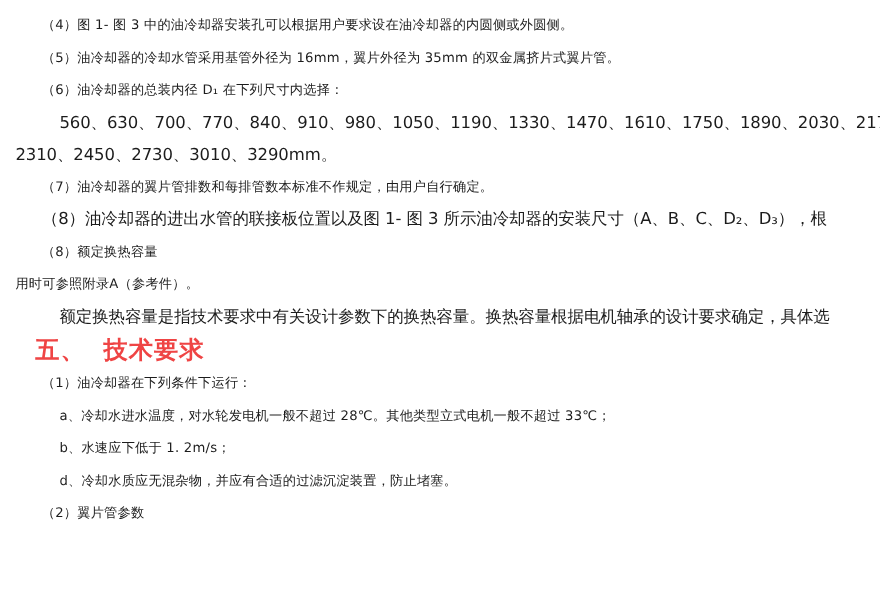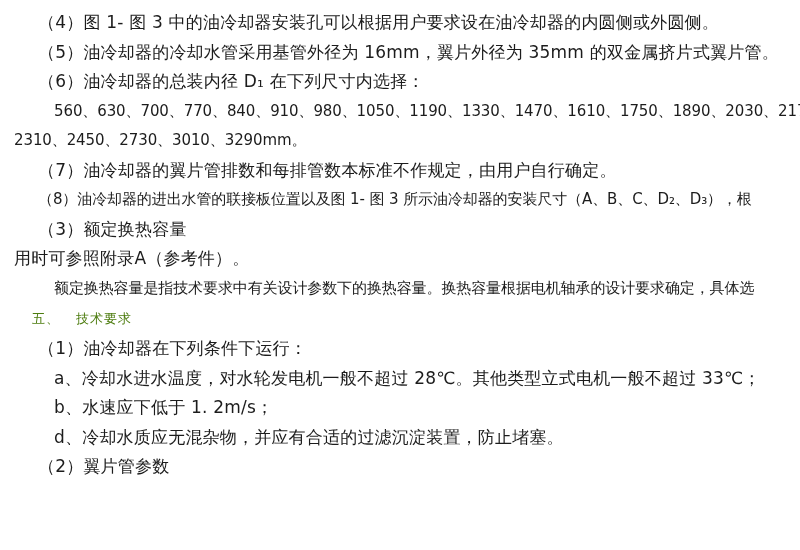--- a/index.html
+++ b/index.html
@@ -15,42 +15,42 @@
     overflow: hidden;
   }
   .page {
     position: relative;
     width: 800px;
     height: 550px;
     padding: 8px 18px 0 14px;
     box-sizing: border-box;
   }
   .line {
-    font-size: 17px;
+    font-size: 12px;
     line-height: 29.5px;
     letter-spacing: 0.2px;
     white-space: nowrap;
     color: #1c1c1c;
   }
   .indent-1 {
     padding-left: 24px;
   }
   .indent-2 {
     padding-left: 40px;
   }
   .indent-0 {
     padding-left: 0px;
   }
   .heading {
-    font-size: 13px;
+    font-size: 22px;
     line-height: 31px;
     padding-left: 18px;
     letter-spacing: 1px;
-    font-weight: 400;
-    color: #4d7c0f;
+    font-weight: 700;
+    color: #ef4444;
   }
   .heading .gap {
     display: inline-block;
     width: 16px;
   }
   .dense {
     font-size: 15px;
     letter-spacing: -0.1px;
   }
 </style>
@@ -59,21 +59,21 @@
 
 <div class="page">
 
   <div class="line indent-1">（4）图 1- 图 3 中的油冷却器安装孔可以根据用户要求设在油冷却器的内圆侧或外圆侧。</div>
   <div class="line indent-1">（5）油冷却器的冷却水管采用基管外径为 16mm，翼片外径为 35mm 的双金属挤片式翼片管。</div>
   <div class="line indent-1">（6）油冷却器的总装内径 D₁ 在下列尺寸内选择：</div>
   <div class="line indent-2 dense">560、630、700、770、840、910、980、1050、1190、1330、1470、1610、1750、1890、2030、2170、</div>
   <div class="line indent-0 dense">2310、2450、2730、3010、3290mm。</div>
   <div class="line indent-1">（7）油冷却器的翼片管排数和每排管数本标准不作规定，由用户自行确定。</div>
   <div class="line indent-1 dense">（8）油冷却器的进出水管的联接板位置以及图 1- 图 3 所示油冷却器的安装尺寸（A、B、C、D₂、D₃），根</div>
-  <div class="line indent-1">（3）额定换热容量</div>
+  <div class="line indent-1">（8）额定换热容量</div>
   <div class="line indent-0">用时可参照附录A（参考件）。</div>
   <div class="line indent-2 dense">额定换热容量是指技术要求中有关设计参数下的换热容量。换热容量根据电机轴承的设计要求确定，具体选</div>
 
   <div class="heading">
     <span>五、</span><span class="gap"></span><span>技术要求</span>
   </div>
 
   <div class="line indent-1">（1）油冷却器在下列条件下运行：</div>
   <div class="line indent-2">a、冷却水进水温度，对水轮发电机一般不超过 28℃。其他类型立式电机一般不超过 33℃；</div>
   <div class="line indent-2">b、水速应下低于 1. 2m/s；</div>

